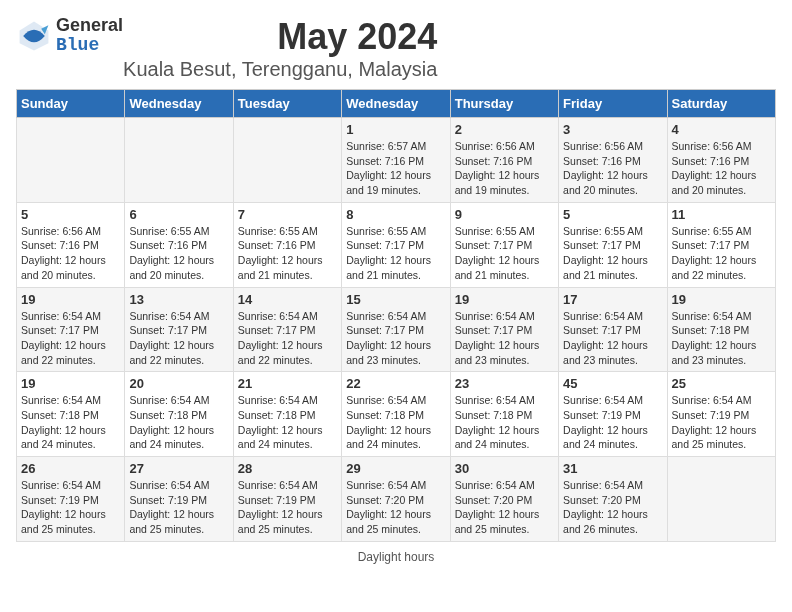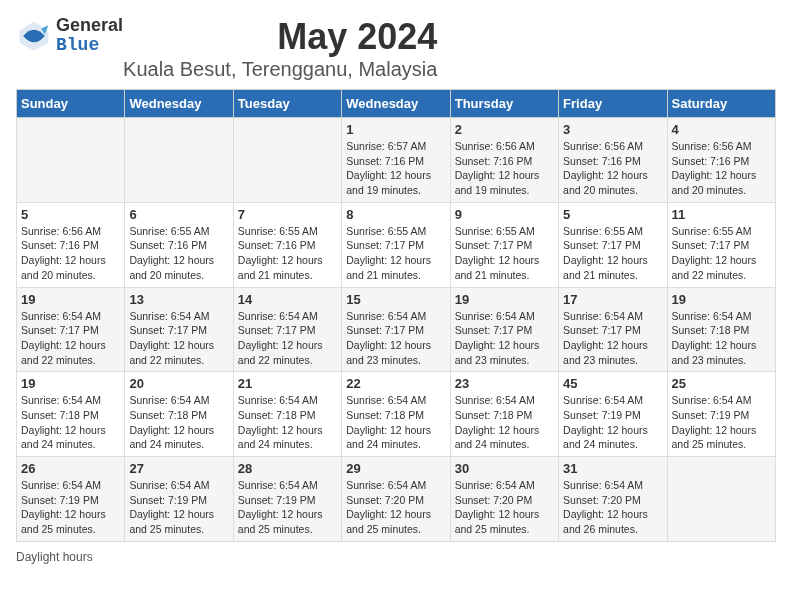--- a/index.html
+++ b/index.html
@@ -92,21 +92,21 @@
       color: #333;
       line-height: 1.4;
     }
     .empty-cell {
       background-color: #f5f5f5;
     }
     .footer {
       margin-top: 8px;
       font-size: 12px;
       color: #555;
-      text-align: left;
+      text-align: center;
     }
   </style>
 </head>
 <body>
 
 <div class="header">
   <div class="logo">
     <svg class="logo-icon" viewBox="0 0 40 40">
       <polygon points="20,4 36,14 36,28 20,36 4,28 4,14" fill="#2a6db5" opacity="0.15"></polygon>
       <path d="M8 20 Q20 6 32 20 Q20 34 8 20 Z" fill="#2a6db5"></path>

